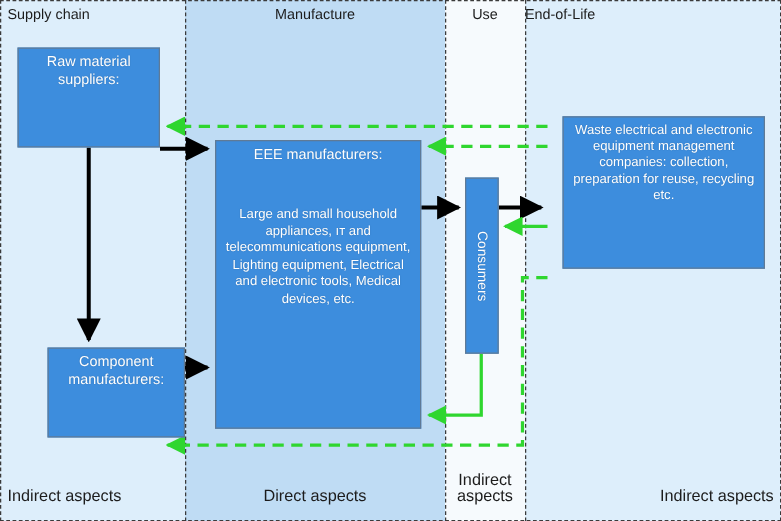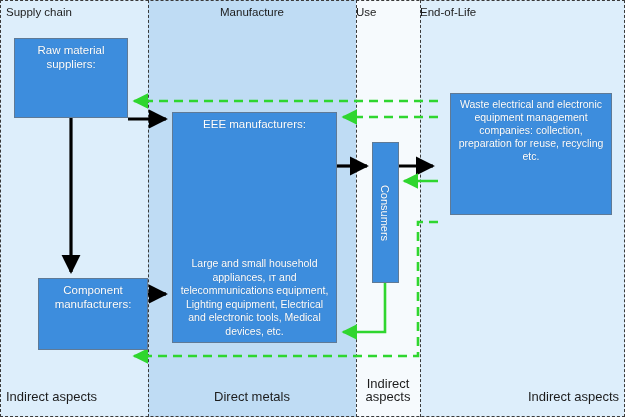--- a/index.html
+++ b/index.html
@@ -49,21 +49,21 @@
   .node{
     position:absolute;
     box-sizing:border-box;
     background:#3d8ddd;
     border:1.2px solid #5f7a96;
     color:#ffffff;
     text-align:center;
     display:flex;
     flex-direction:column;
     align-items:center;
-    justify-content:space-between;
+    justify-content:flex-start;
     padding:4px 6px;
     text-shadow:0 0 1px rgba(0,0,0,.25);
   }
   .node .hd{font-size:11.5px;line-height:14px;margin-bottom:3px;}
   .node .bd{font-size:10.5px;line-height:13px;}
 
   #node-raw{left:14px;top:38px;width:114px;height:80px;}
   #node-comp{left:38px;top:278px;width:110px;height:72px;}
   #node-eee{left:172px;top:112px;width:165px;height:231px;gap:30px;}
   #node-consumers{left:372px;top:142px;width:27px;height:141px;}
@@ -95,27 +95,27 @@
   <div class="band band-eol"></div>
 
   <div class="sep" style="left:148px"></div>
   <div class="sep" style="left:356px"></div>
   <div class="sep" style="left:420px"></div>
 
   <div class="band-title" style="left:6px;top:6px;">Supply chain</div>
 
   <div class="band-title" style="left:148px;top:6px;width:208px;text-align:center;">Manufacture</div>
 
-  <div class="band-title" style="left:356px;top:6px;width:64px;text-align:left;">Use</div>
+  <div class="band-title" style="left:356px;top:6px;width:64px;text-align:center;">Use</div>
 
   <div class="band-title" style="left:420px;top:6px;width:199px;text-align:left;">End-of-Life</div>
 
   <div class="band-foot" style="left:6px;top:390px;">Indirect aspects</div>
 
-  <div class="band-foot" style="left:148px;top:390px;width:208px;text-align:center;">Direct metals</div>
+  <div class="band-foot" style="left:148px;top:390px;width:208px;text-align:center;">Direct aspects</div>
 
   <div class="band-foot" style="left:356px;top:377px;width:64px;text-align:center;">Indirect aspects</div>
 
   <div class="band-foot" style="left:420px;top:390px;width:199px;text-align:right;">Indirect aspects</div>
 
   <svg id="wires" viewBox="0 0 625 417" width="625" height="417">
     <defs>
       <marker id="ah-black" viewBox="0 0 10 10" refX="9" refY="5" markerWidth="6" markerHeight="6" orient="auto-start-reverse">
         <path d="M0,0 L10,5 L0,10 z" fill="#000000"></path>
       </marker>

